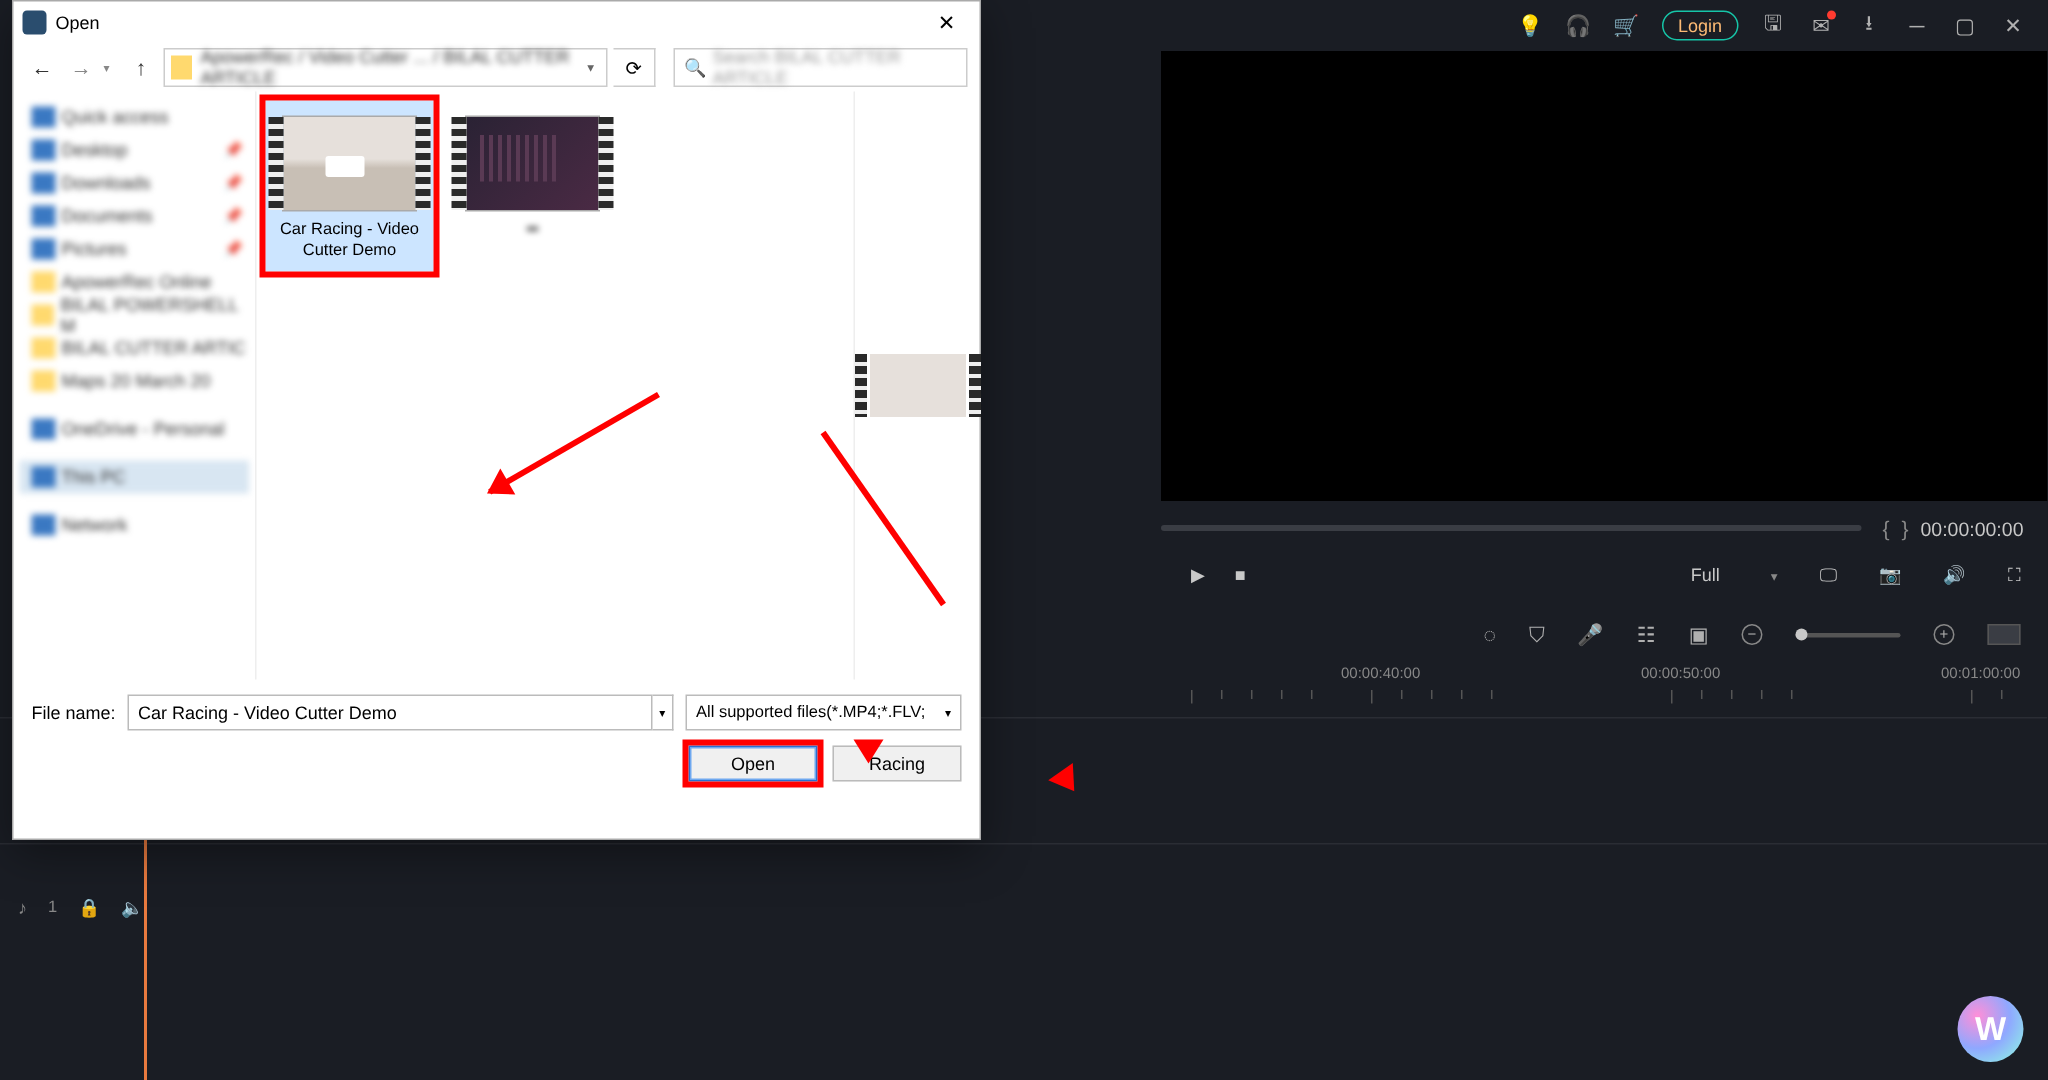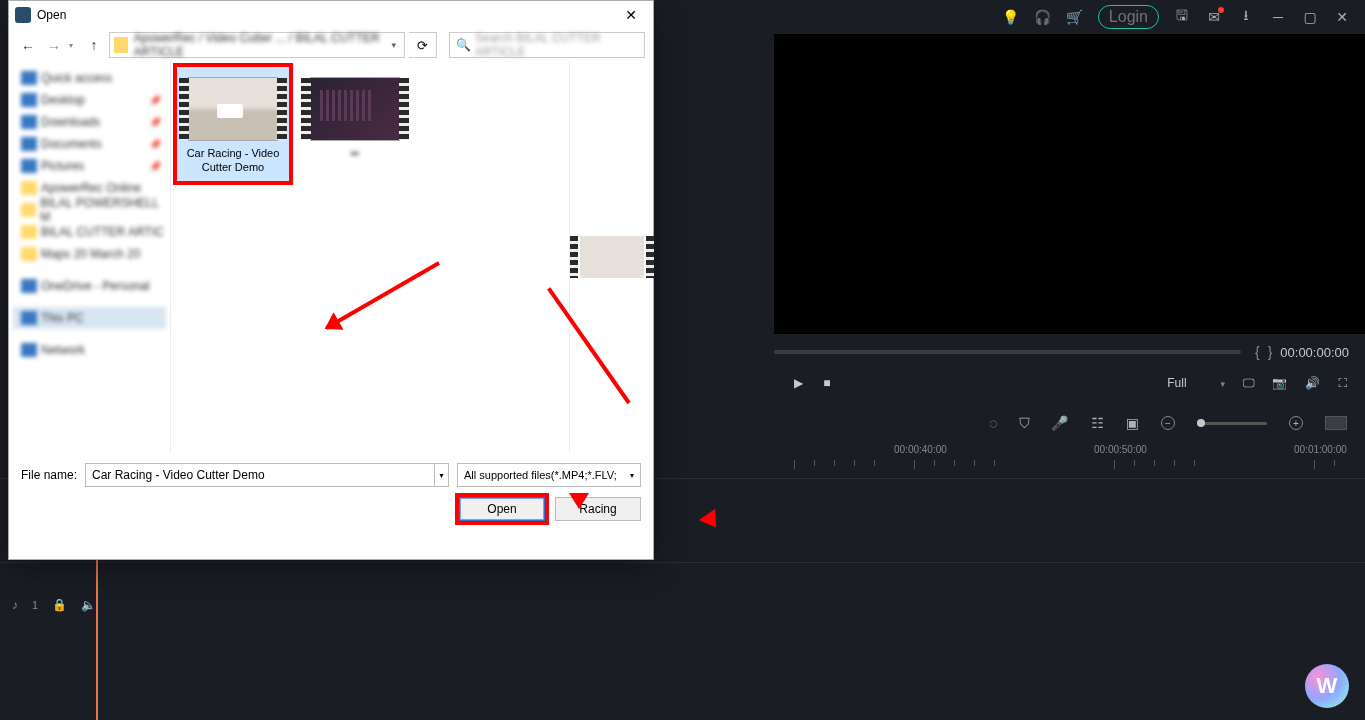--- a/index.html
+++ b/index.html
@@ -1,39 +1,39 @@
 <!DOCTYPE html>
 <html><head>
 <meta charset="utf-8">
 <style>
 * { margin:0; padding:0; box-sizing:border-box; font-family:"Segoe UI",sans-serif; }
 body { width:1365px; height:720px; background:#1a1d24; overflow:hidden; position:relative; color:#c8c8c8; font-size:12px; }
 
 
 .app-top { position:absolute; top:0; right:0; left:774px; height:34px; display:flex; align-items:center; justify-content:flex-end; gap:14px; padding-right:14px; }
 .app-top .ico { width:18px; height:18px; display:flex; align-items:center; justify-content:center; font-size:14px; color:#b0b0b0; cursor:pointer; }
-.login-btn { border:1px solid #16c5a8; color:#737373; border-radius:12px; padding:2px 10px; font-size:16px; cursor:pointer; }
+.login-btn { border:1px solid #16c5a8; color:#fdba74; border-radius:12px; padding:2px 10px; font-size:12px; cursor:pointer; }
 .cart-ico { color:#e87a3f; }
 .bulb-ico { color:#e8b63f; }
 .headset-ico { color:#16c5a8; }
 .red-dot { width:6px; height:6px; background:#ff3b30; border-radius:50%; position:absolute; top:-1px; right:-1px; }
 
 
 .preview { position:absolute; top:34px; left:774px; right:0; height:300px; background:#000; }
 
 
 .progress-row { position:absolute; top:340px; left:774px; right:0; height:24px; display:flex; align-items:center; }
 .progress-track { flex:1; height:4px; background:#3a3d44; border-radius:2px; margin-right:14px; }
 .brace { color:#888; font-size:14px; margin-right:8px; }
 .time-disp { color:#c8c8c8; font-size:13px; margin-right:16px; }
 
 
 .play-row { position:absolute; top:368px; left:774px; right:0; height:30px; display:flex; align-items:center; }
 .play-left { display:flex; gap:20px; padding-left:20px; }
-.play-right { margin-left:auto; display:flex; align-items:center; gap:18px; padding-right:18px; }
+.play-right { margin-left:auto; display:flex; align-items:center; gap:28px; padding-right:18px; }
 .play-ico { color:#c8c8c8; font-size:12px; cursor:pointer; }
 .full-sel { font-size:12px; color:#c8c8c8; }
 .sel-caret { font-size:9px; margin-left:34px; color:#888; }
 
 
 .tool-row { position:absolute; top:406px; left:774px; right:0; height:34px; display:flex; align-items:center; justify-content:flex-end; gap:22px; padding-right:18px; }
 .tool-row .ico { color:#b0b0b0; font-size:14px; cursor:pointer; }
 .zoom-slider { width:70px; height:3px; background:#555; border-radius:2px; position:relative; }
 .zoom-thumb { width:8px; height:8px; background:#c8c8c8; border-radius:50%; position:absolute; top:-3px; left:0; }
 .zoom-minus,.zoom-plus { width:14px; height:14px; border:1px solid #888; border-radius:50%; display:flex; align-items:center; justify-content:center; font-size:10px; color:#b0b0b0; cursor:pointer; }

